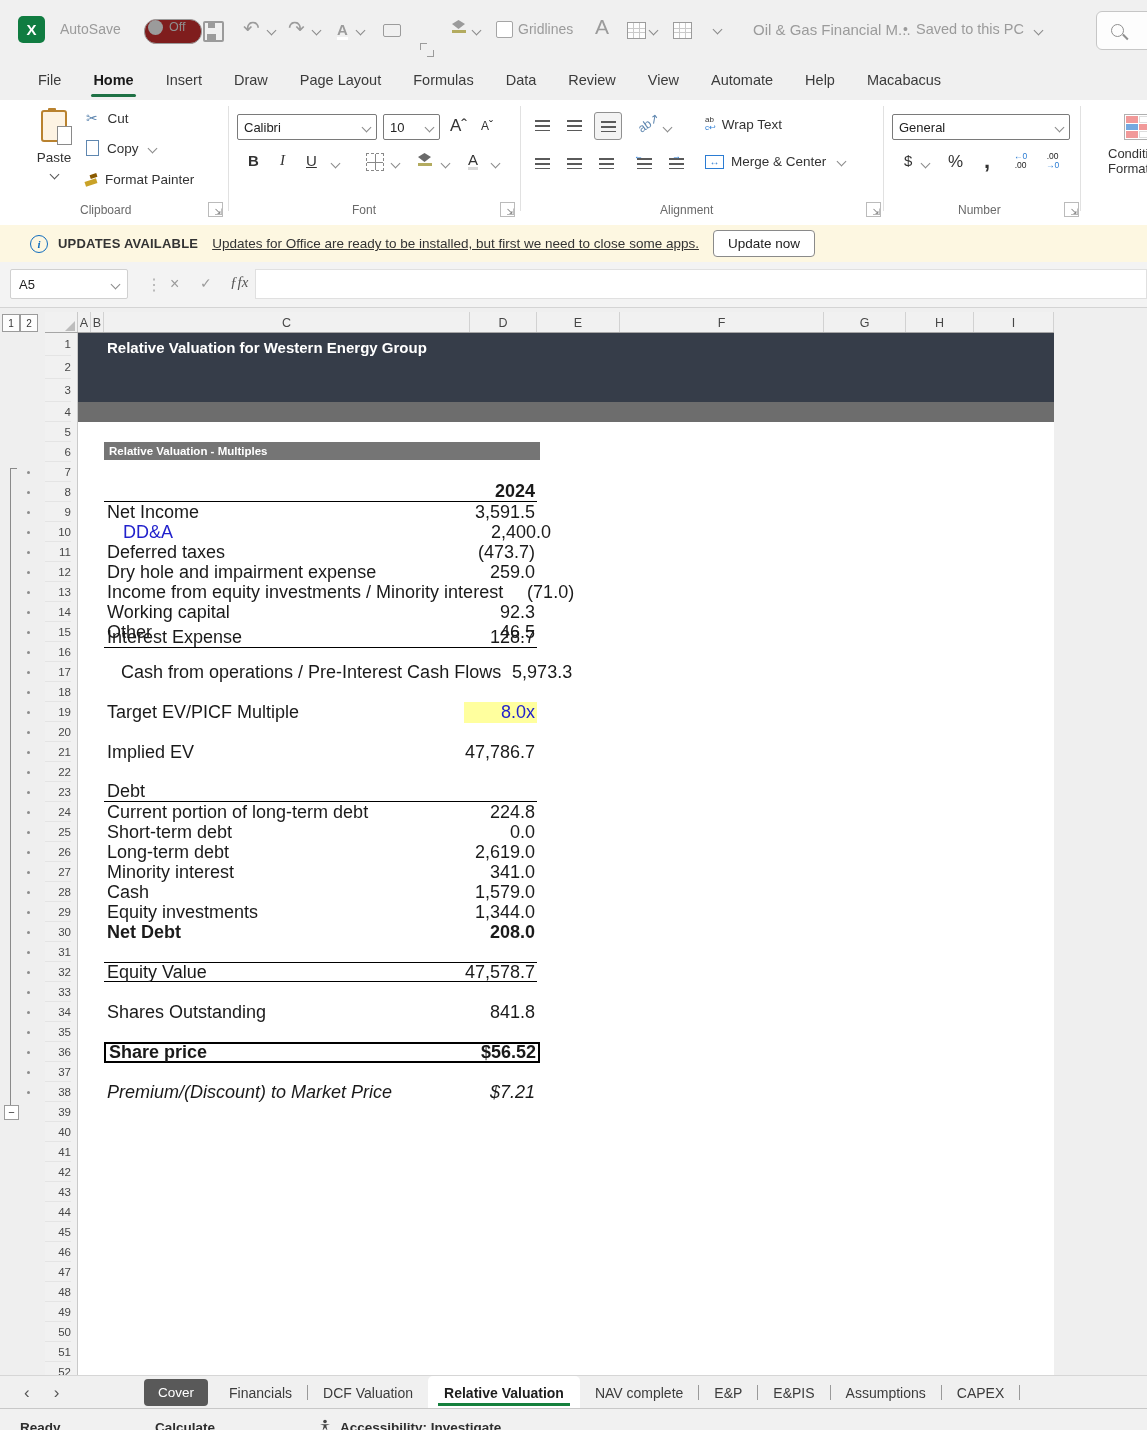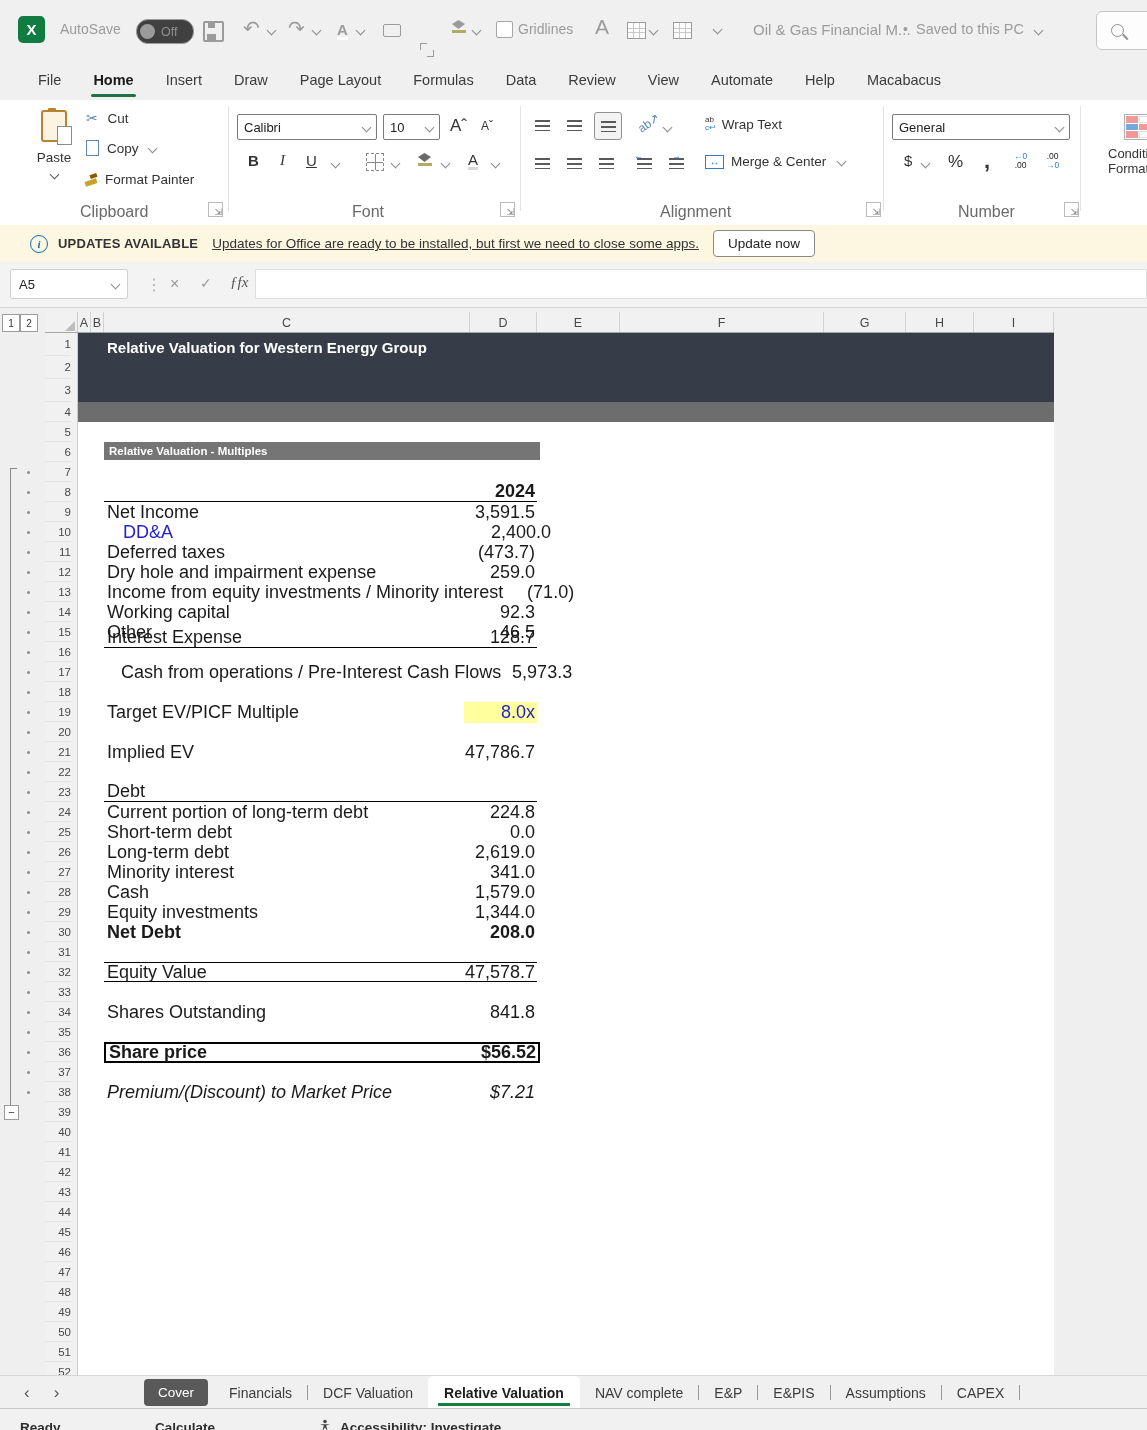--- a/index.html
+++ b/index.html
@@ -8,21 +8,21 @@
     background:#f0f0f0;font-family:"Liberation Sans",sans-serif;
     -webkit-font-smoothing:antialiased;color:#333;
   }
   .abs{position:absolute}
   .cv{display:inline-block;width:6px;height:6px;border-right:1.4px solid #8a8a8a;border-bottom:1.4px solid #8a8a8a;transform:rotate(45deg);vertical-align:middle}
   .cv.dark{border-color:#555}
   
   #titlebar{left:0;top:0;width:1147px;height:60px;background:#f0f0f0;color:#9b9b9b;font-size:14px}
   #xl-logo{left:18px;top:16px;width:27px;height:27px;background:#107C41;border-radius:5px;color:#fff;font-weight:bold;font-size:15px;display:flex;align-items:center;justify-content:center}
   .qat{color:#9b9b9b}
-  #autosave-toggle{left:136px;top:19px;width:56px;height:23px;border:1px solid #9b9b9b;border-radius:12px;background:#404040;display:flex;align-items:center}
+  #autosave-toggle{left:144px;top:19px;width:56px;height:23px;border:1px solid #9b9b9b;border-radius:12px;background:#7f1d1d;display:flex;}
   #autosave-knob{width:15px;height:15px;border-radius:50%;background:#9b9b9b;margin-left:3px}
   #autosave-toggle span{font-size:12.5px;margin-left:6px;color:#8f8f8f}
   .floppy{width:17px;height:17px;border:2px solid #9b9b9b;border-radius:2px;position:relative}
   .floppy:before{content:"";position:absolute;left:3px;top:0;width:7px;height:5px;background:#9b9b9b}
   .floppy:after{content:"";position:absolute;left:2px;bottom:0;width:9px;height:6px;background:#9b9b9b}
   .uglyph{font-size:20px;color:#9b9b9b;line-height:20px}
   .abar{font-weight:bold;font-size:15px;color:#9b9b9b;border-bottom:3px solid #fff;line-height:15px}
   .rectic{width:16px;height:11px;border:1.6px solid #9b9b9b;border-radius:2px}
   .corners{width:14px;height:14px;position:relative}
   .corners i{position:absolute;width:6px;height:6px;border:0 solid #9b9b9b}
@@ -40,21 +40,21 @@
   .mag{width:11px;height:11px;border:1.7px solid #8f8f8f;border-radius:50%;position:relative}
   .mag:after{content:"";position:absolute;width:7px;height:1.7px;background:#8f8f8f;transform:rotate(45deg);right:-6px;bottom:-2px}
   
   #ribbon-tabs{left:0;top:60px;width:1147px;height:40px;background:#f0f0f0;display:flex;align-items:center;padding-left:22px;box-sizing:border-box}
   .rtab{padding:0 16px;font-size:14.5px;color:#3b3b3b;height:38px;display:flex;align-items:center;position:relative;cursor:default}
   .rtab.active{font-weight:bold;color:#191919}
   .rtab.active:after{content:"";position:absolute;left:14px;right:14px;bottom:2px;height:3px;background:#1E7145;border-radius:2px}
   
   #ribbon{left:0;top:100px;width:1147px;height:125px;background:#fff;border-bottom:1px solid #d8d8d8;font-size:13.5px;color:#333}
   .rdiv{position:absolute;top:6px;bottom:14px;width:1px;background:#e1e1e1}
-  .grouplabel{position:absolute;top:103px;font-size:16px;color:#6a6a6a}
+  .grouplabel{position:absolute;top:103px;font-size:12px;color:#6a6a6a}
   .launcher{position:absolute;top:102px;width:13px;height:13px;border:1px solid #bbb;color:#777;font-size:9px;display:flex;align-items:flex-end;justify-content:flex-end;line-height:8px}
   .clipic{width:22px;height:28px;border:2px solid #b9822f;border-radius:3px;background:#fdf3e3;position:relative}
   .clipic:before{content:"";position:absolute;top:-4px;left:5px;width:8px;height:4px;background:#b9822f;border-radius:1px}
   .clipic:after{content:"";position:absolute;right:-7px;bottom:-5px;width:13px;height:17px;background:#fff;border:1.4px solid #8a8a8a}
   .copyic{position:relative;width:11px;height:14px;border:1.4px solid #5f87b0;background:#fff}
   .copyic:before{content:"";position:absolute;top:-5px;left:3px;width:11px;height:14px;border:1.4px solid #5f87b0;background:#fff;z-index:-1}
   .fpic{width:15px;height:14px;position:relative}
   .fpic:before{content:"";position:absolute;left:1px;top:7px;width:12px;height:5px;background:#c9a227;transform:rotate(-18deg)}
   .fpic:after{content:"";position:absolute;left:6px;top:1px;width:7px;height:4px;background:#8a5a00;transform:rotate(-18deg)}
   .combo{border:1px solid #7a7a7a;border-radius:2px;background:#fff;display:flex;align-items:center;justify-content:space-between;padding:0 6px;font-size:13px;color:#222;box-sizing:border-box}

